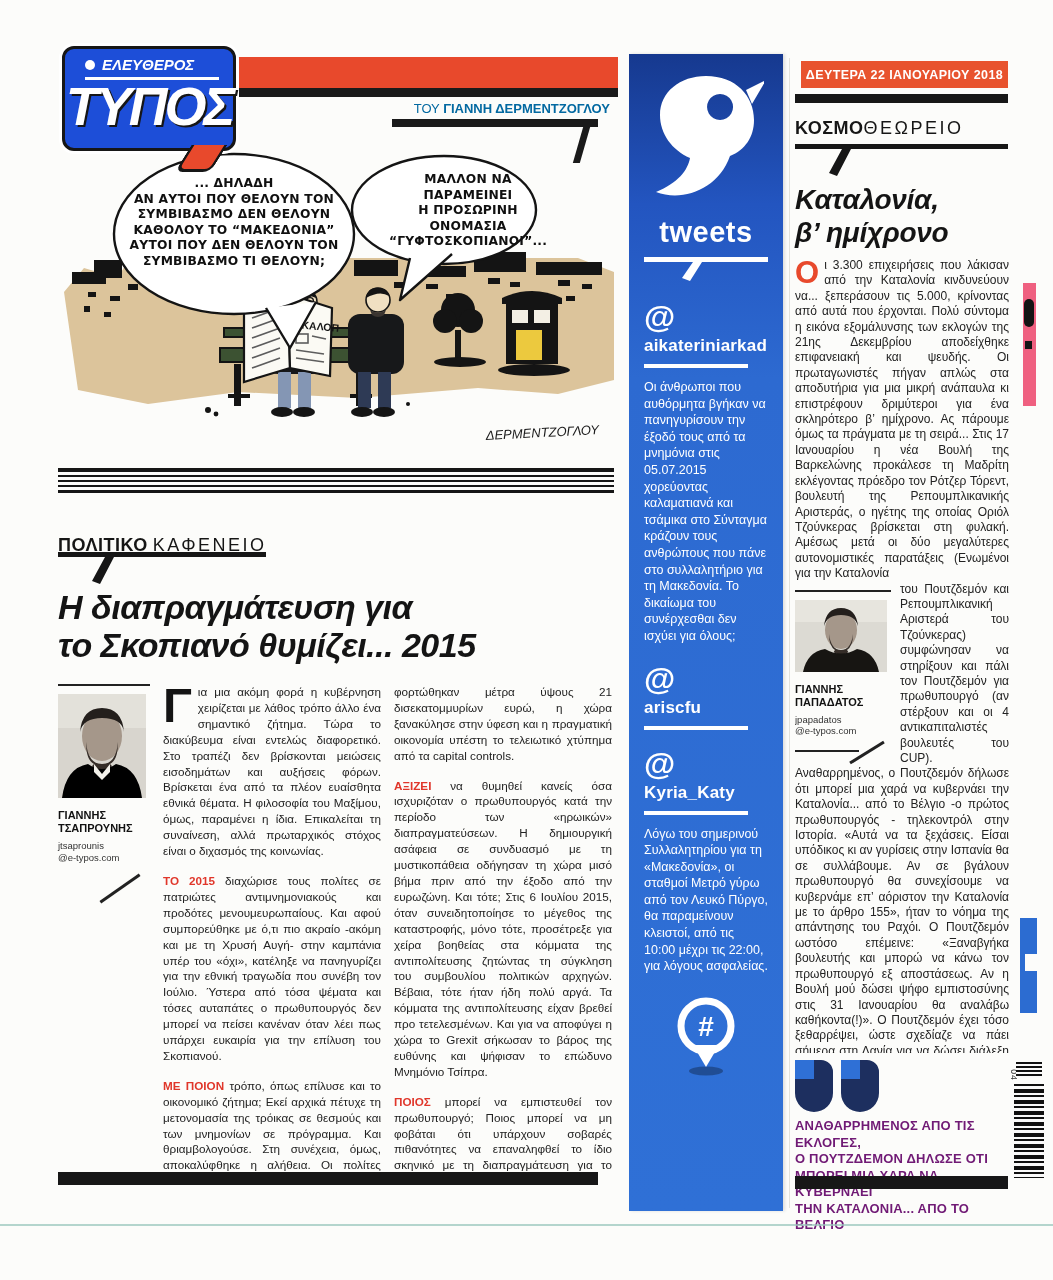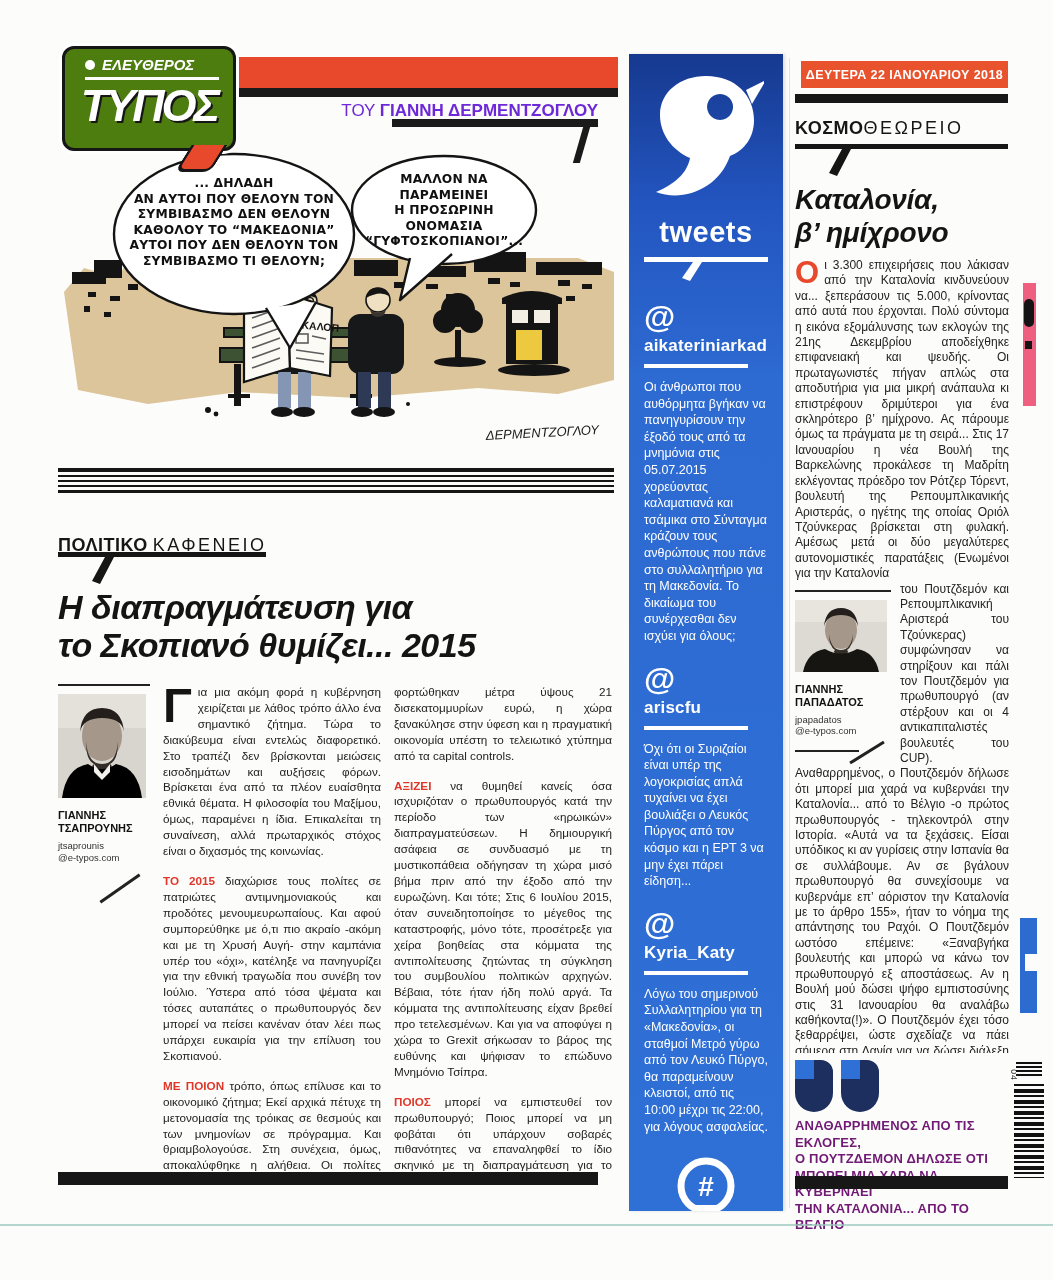--- a/index.html
+++ b/index.html
@@ -2,43 +2,43 @@
 <html><head>
 <meta charset="utf-8">
 <style>
   html,body{margin:0;padding:0;background:#e9e9e6;}
   .page{position:relative;width:1053px;height:1280px;background:#fcfcfa;overflow:hidden;
         font-family:"Liberation Sans",sans-serif;color:#1c1c1c;}
 
   
   .band-red{position:absolute;left:182px;top:57px;width:436px;height:31px;background:#e8492c;}
   .band-black{position:absolute;left:182px;top:88px;width:436px;height:9px;background:#1a1a1a;}
-  .logo{position:absolute;left:62px;top:46px;width:168px;height:99px;background:#4d7c0f;
+  .logo{position:absolute;left:62px;top:46px;width:168px;height:99px;background:#1d4ed8;
         border:3px solid #161616;border-radius:12px;box-shadow:0 0 0 3px #fff;z-index:3;}
   .logo-kicker{display:flex;align-items:center;gap:7px;margin:7px 14px 0 20px;color:#fff;
         font-weight:700;font-style:italic;font-size:15px;border-bottom:3px solid #fff;padding-bottom:4px;}
   .logo-dot{width:10px;height:10px;border-radius:50%;background:#fff;flex:none;}
-  .logo-title{color:#fff;font-size:45px;font-weight:800;font-style:italic;text-align:center;
+  .logo-title{color:#fff;font-size:54px;font-weight:800;font-style:italic;text-align:center;
         line-height:52px;letter-spacing:-3px;text-shadow:2px 2px 0 #161616;}
   .logo-tail{position:absolute;left:118px;top:96px;width:30px;height:24px;background:#e8492c;
         border:3px solid #161616;border-top:none;transform:skewX(-32deg);border-radius:0 0 8px 8px;}
-  .cartoon-credit{position:absolute;left:300px;top:101px;width:298px;text-align:right;
-        font-size:17px;color:#6d28d9;z-index:2;}
+  .cartoon-credit{position:absolute;left:312px;top:101px;width:298px;text-align:right;
+        font-size:13px;color:#0369a1;z-index:2;}
   .cartoon-credit b{font-weight:800;}
   .credit-bar{position:absolute;left:392px;top:119px;width:206px;height:8px;background:#1a1a1a;}
   .credit-hook{position:absolute;left:578px;top:127px;width:7px;height:36px;background:#1a1a1a;
         transform:skewX(-16deg);}
 
   
   .cartoon{position:absolute;left:58px;top:142px;width:560px;height:330px;}
   .bubble-text{position:absolute;white-space:pre-line;text-align:center;font-weight:700;
         font-size:12.3px;line-height:15.5px;color:#101010;letter-spacing:.2px;
         font-family:"DejaVu Sans",sans-serif;}
   .bt1{left:58px;top:34px;width:236px;}
-  .bt2{left:296px;top:30px;width:180px;}
+  .bt2{left:296px;top:30px;width:180px;padding-left:24px;}
 
   
   .rule-stack{position:absolute;left:58px;top:468px;width:556px;}
   .rule-stack div{background:#161616;margin-bottom:3px;}
   .r1{height:4px;} .r2{height:2px;} .r3{height:2px;} .r4{height:2px;} .r5{height:3px;}
 
   
   .sec-head{position:absolute;font-size:18px;color:#161616;}
   .sec-b{font-weight:800;letter-spacing:.5px;}
   .sec-l{font-weight:400;letter-spacing:2.5px;text-align:right;}
@@ -321,21 +321,20 @@
       <div class="at">@</div>
       <div class="handle">aikateriniarkad</div>
       <div class="handle-rule"></div>
       <div class="tweet-text">Οι άνθρωποι που αυθόρμητα βγήκαν να πανηγυρίσουν την έξοδό τους από τα μνημόνια στις 05.07.2015 χορεύοντας καλαματιανά και τσάμικα στο Σύνταγμα κράζουν τους ανθρώπους που πάνε στο συλλαλητήριο για τη Μακεδονία. Το δικαίωμα του συνέρχεσθαι δεν ισχύει για όλους;</div>
     </div>
 
     <div class="tweet">
       <div class="at">@</div>
       <div class="handle">ariscfu</div>
       <div class="handle-rule"></div>
-      <div class="tweet-text">Όχι ότι οι Συριζαίοι είναι υπέρ της λογοκρισίας απλά τυχαίνει να έχει βουλιάξει ο Λευκός Πύργος από τον κόσμο και η ΕΡΤ 3 να μην έχει πάρει είδηση...</div>
     </div>
 
     <div class="tweet">
       <div class="at">@</div>
       <div class="handle">Kyria_Katy</div>
       <div class="handle-rule"></div>
       <div class="tweet-text">Λόγω του σημερινού Συλλαλητηρίου για τη «Μακεδονία», οι σταθμοί Μετρό γύρω από τον Λευκό Πύργο, θα παραμείνουν κλειστοί, από τις 10:00 μέχρι τις 22:00, για λόγους ασφαλείας.</div>
     </div>
 
     <div class="hash-wrap">

